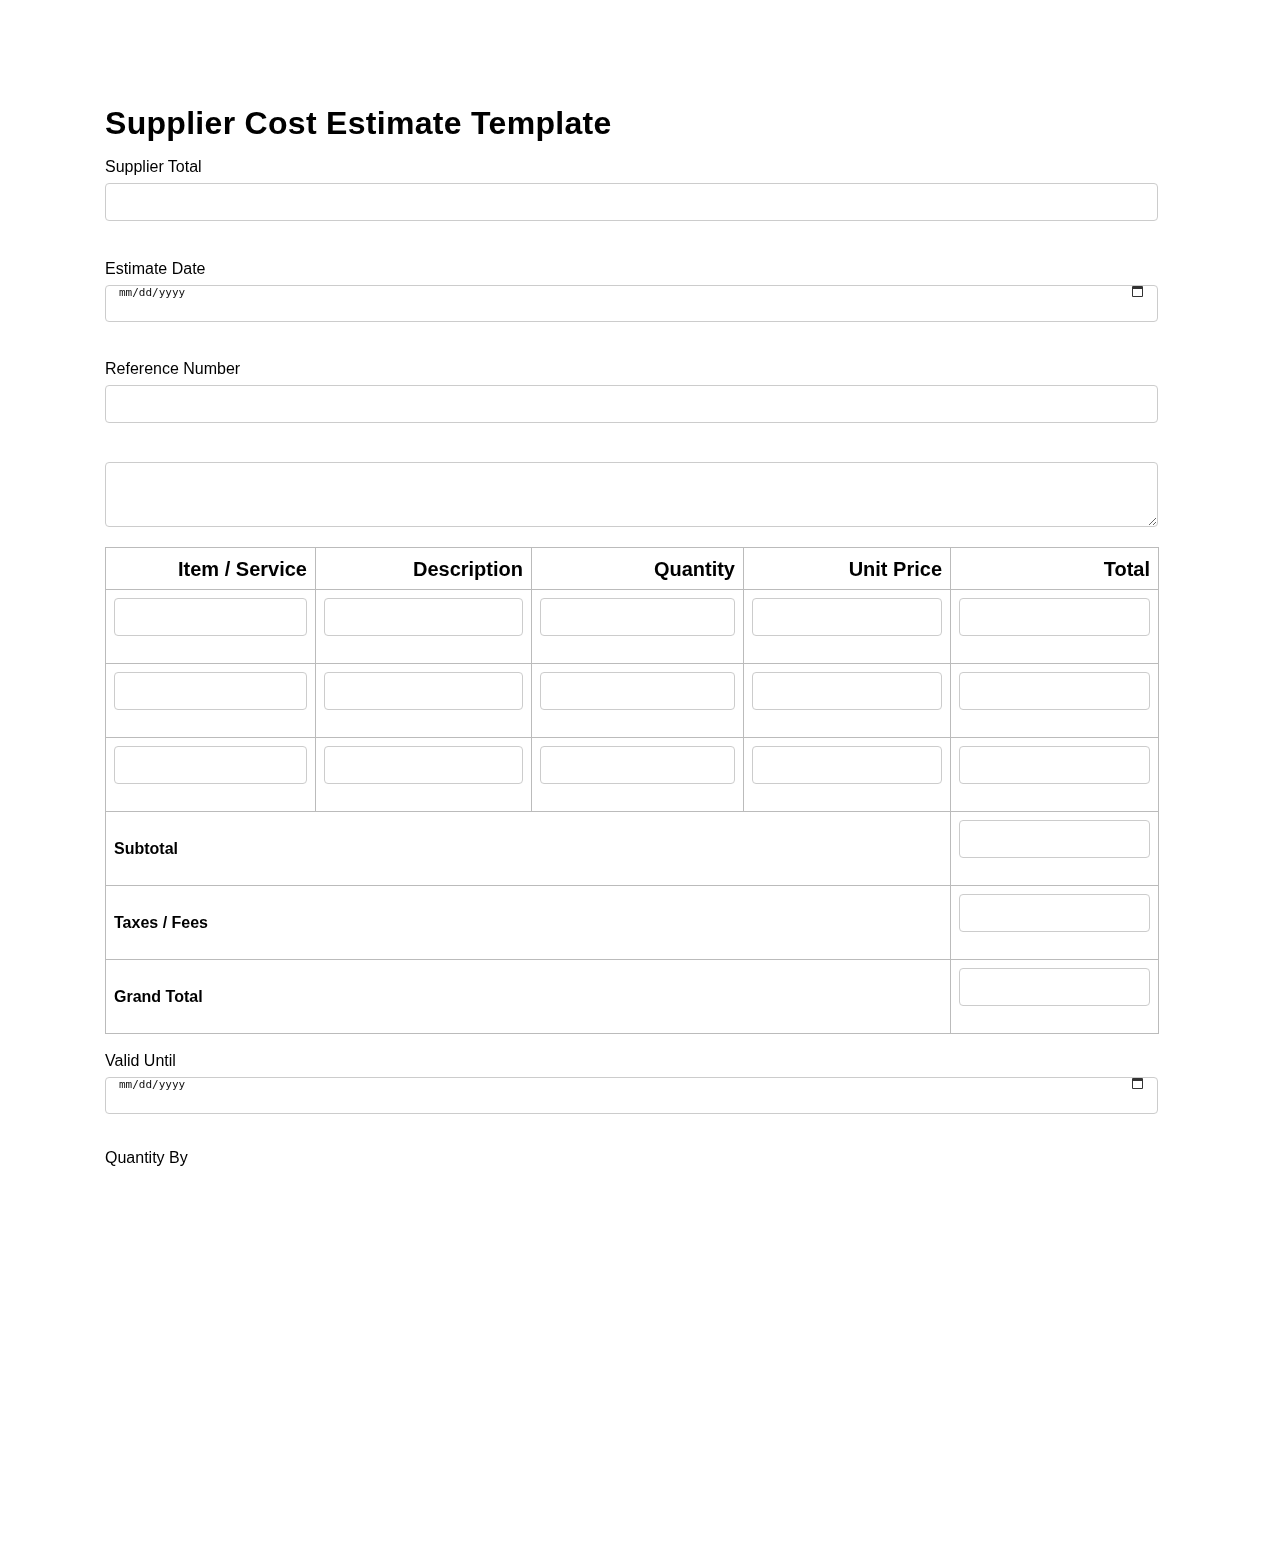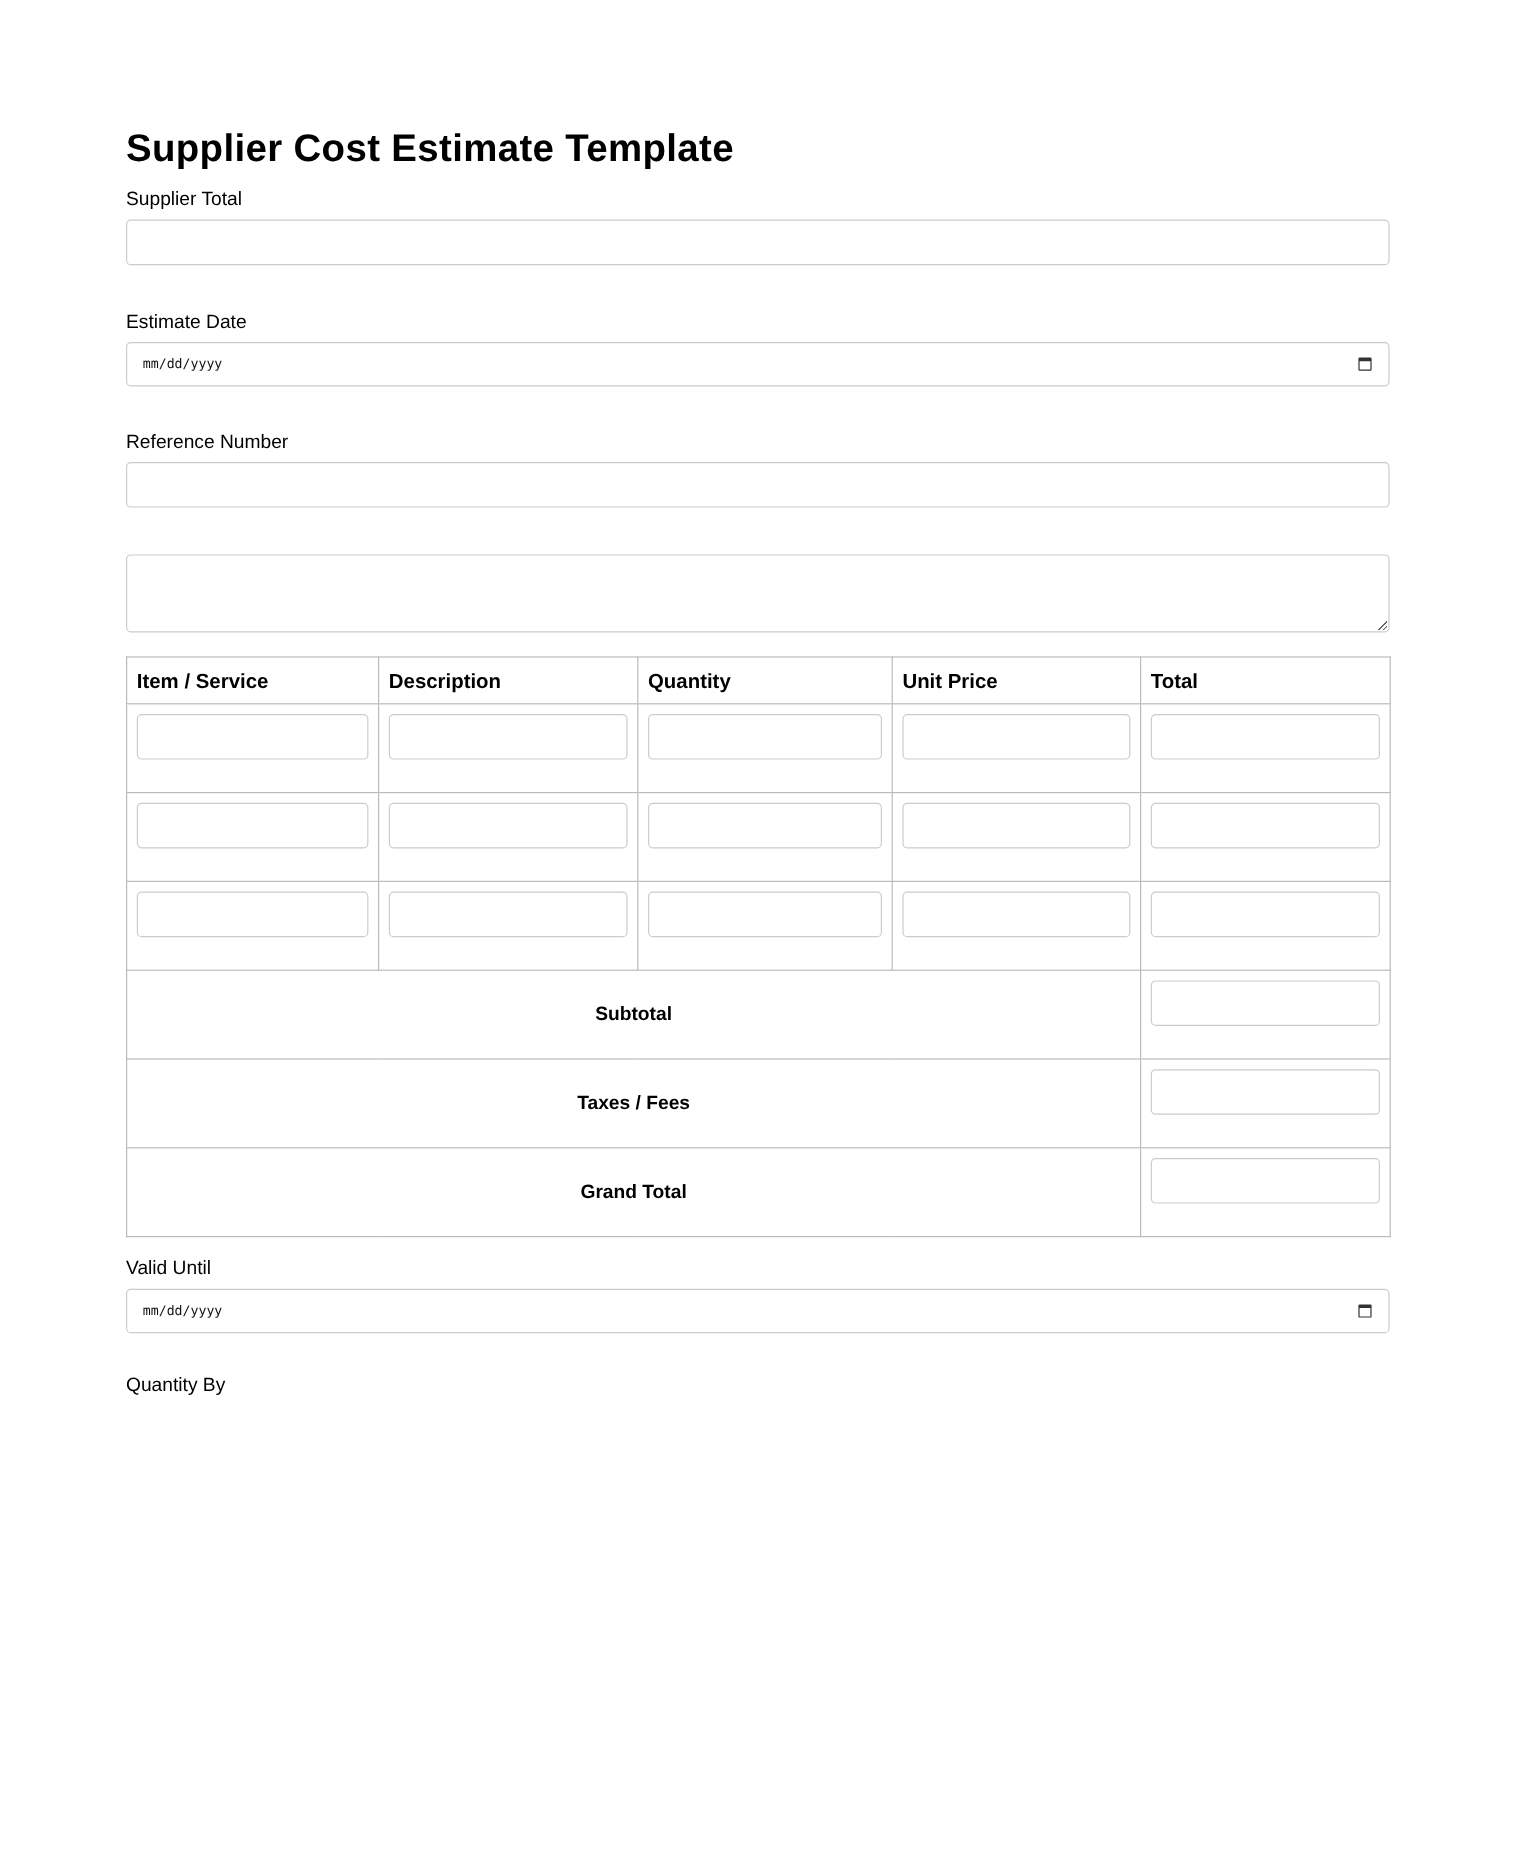--- a/index.html
+++ b/index.html
@@ -38,21 +38,21 @@
     border-radius: 4px;
     background: #fff;
     font-family: "Liberation Sans", sans-serif;
     font-size: 14px;
     padding: 8px;
     margin-bottom: 20px;
     outline: none;
   }
   .date-input {
     display: flex;
-    align-items: center;
+    align-items: flex-start;
     justify-content: space-between;
     width: 100%;
     height: 37px;
     border: 1px solid #cccccc;
     border-radius: 4px;
     background: #fff;
     padding: 0 14px 0 13px;
     margin-bottom: 20px;
   }
   .date-input .ph {
@@ -86,41 +86,42 @@
     margin-bottom: 20px;
     table-layout: fixed;
   }
   table.items th, table.items td {
     border: 1px solid #bbbbbb;
     padding: 8px;
     text-align: left;
     vertical-align: top;
   }
   table.items th {
-    font-size: 17px;
+    font-size: 20px;
     font-weight: bold;
     height: 39px;
     padding-top: 10px;
     background: #fff;
+    text-align: right;
   }
   table.items td { height: 74px; }
   table.items td .cell-input {
     display: block;
     width: 100%;
     height: 38px;
     border: 1px solid #cccccc;
     border-radius: 4px;
     background: #fff;
     outline: none;
     font-family: "Liberation Sans", sans-serif;
     font-size: 14px;
     padding: 6px;
   }
   table.items td.sum-label {
-    text-align: center;
+    text-align: left;
     font-weight: bold;
     font-size: 16px;
     vertical-align: middle;
     padding-top: 8px;
   }
   .prepared-label {
     font-size: 16px;
     line-height: 18px;
     margin-top: -2px;
   }

